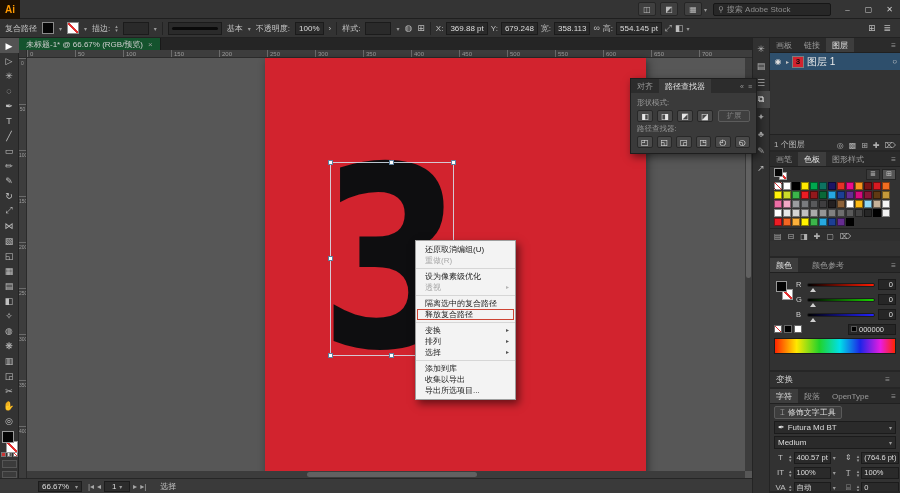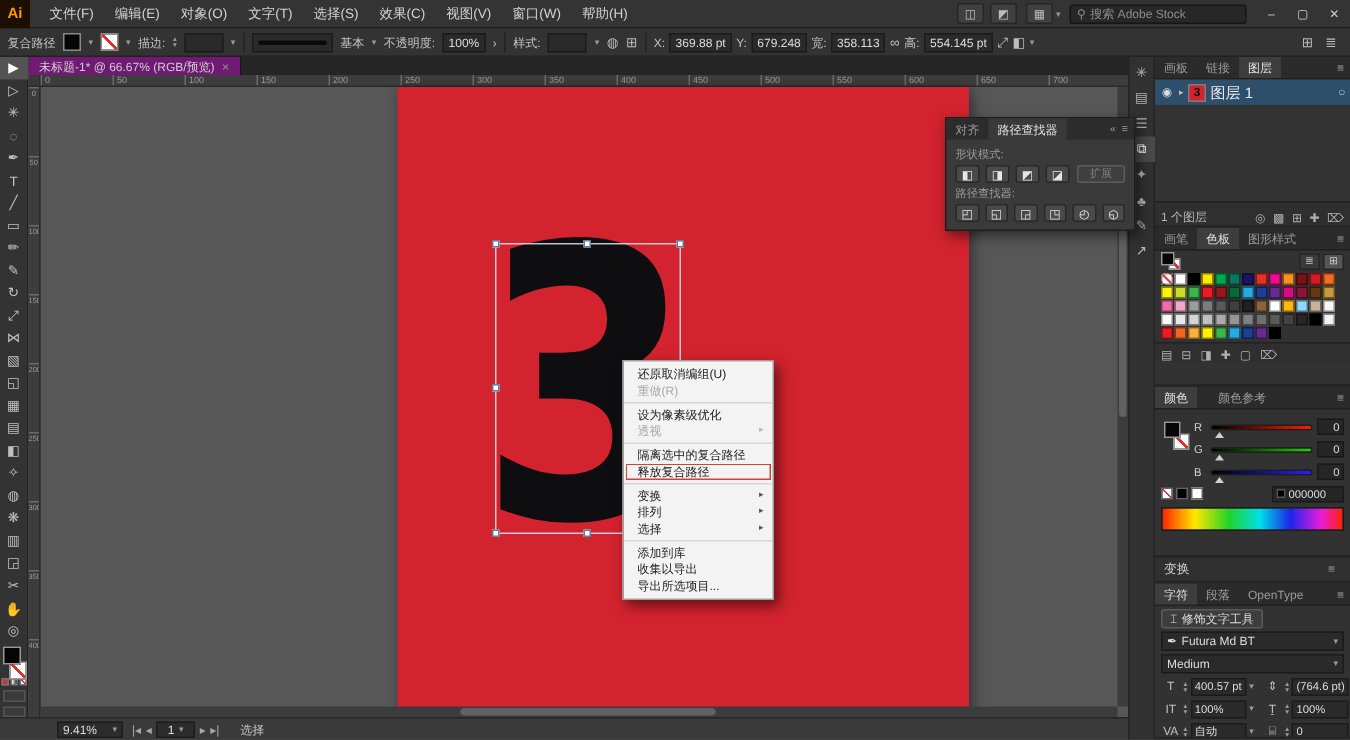--- a/index.html
+++ b/index.html
@@ -29,21 +29,21 @@
   .field{height:13px;background:#2a2a2a;border:1px solid #1b1b1b;display:flex;align-items:center;padding:0 3px;color:#dedede;min-width:26px;}
   .stepper{display:flex;flex-direction:column;line-height:4px;font-size:5px;color:#9a9a9a;}
   .brush-preview{width:54px;height:13px;background:#2a2a2a;border:1px solid #1b1b1b;display:flex;align-items:center;padding:0 3px;}
   .brush-line{width:100%;height:3px;background:#0a0a0a;border-radius:2px;}
   .opt-glyph{color:#bdbdbd;font-size:9px;}
   .xywh{display:flex;align-items:center;gap:3px;}
   .optionsbar .rt{margin-left:auto;display:flex;gap:8px;align-items:center;padding-right:4px;}
 
   
   .tabrow{position:absolute;left:19px;top:38px;width:733px;height:12px;background:#252525;display:flex;}
-  .doctab{background:#701a75;color:#cfcfcf;font-size:8px;display:flex;align-items:center;gap:5px;padding:0 7px;border-right:1px solid #191919;}
+  .doctab{background:#14532d;color:#cfcfcf;font-size:8px;display:flex;align-items:center;gap:5px;padding:0 7px;border-right:1px solid #191919;}
   .doctab .x{color:#9a9a9a;}
 
   
   .toolbar{position:absolute;left:0;top:38px;width:19px;height:440px;background:#333333;border-right:1px solid #242424;display:flex;flex-direction:column;align-items:center;}
   .tool{width:19px;height:15px;display:flex;align-items:center;justify-content:center;color:#c2c2c2;font-size:9px;}
   .tool.active{background:#535353;color:#ffffff;}
   .tb-swatches{position:relative;width:19px;height:28px;margin-top:2px;}
   .tb-fill{position:absolute;left:2px;top:1px;width:12px;height:12px;background:#050505;border:1px solid #9a9a9a;z-index:2;}
   .tb-stroke{position:absolute;left:6px;top:11px;width:12px;height:12px;background:linear-gradient(45deg,#fff 42%,#e03030 42%,#e03030 58%,#fff 58%);border:1px solid #9a9a9a;z-index:1;}
   .tb-minirow{display:flex;gap:1px;margin-top:1px;}
@@ -167,32 +167,20 @@
   .abnum{width:26px;height:11px;background:#2c2c2c;border:1px solid #1c1c1c;display:flex;align-items:center;justify-content:center;gap:3px;color:#ddd;}
   .statustool{color:#c5c5c5;margin-left:8px;}
 </style>
 </head>
 <body>
 
 <div class="app">
 
   <div class="titlebar">
     <div class="ai-logo">Ai</div>
-    <div class="menus">
-
-    <div class="menu-item">文件(F)</div>
-        <div class="menu-item">编辑(E)</div>
-        <div class="menu-item">对象(O)</div>
-        <div class="menu-item">文字(T)</div>
-        <div class="menu-item">选择(S)</div>
-        <div class="menu-item">效果(C)</div>
-        <div class="menu-item">视图(V)</div>
-        <div class="menu-item">窗口(W)</div>
-        <div class="menu-item">帮助(H)</div>
-      </div>
     <div class="tb-right">
       <span style="display:flex;gap:4px;">
 
       <span class="tb-icon">◫</span>
           <span class="tb-icon">◩</span>
         </span>
       <span class="workspace">
           <span class="tb-icon">▦</span>
         </span>
       <span class="searchbox">
@@ -764,21 +752,21 @@
 
             </div>
           </div>
       </div>
     </div>
 
   </div>
 
   <div class="statusbar">
     <span class="zoombox">
-      <span>9.41%</span>
+      <span>66.67%</span>
         <span class="caret">▾</span>
     </span>
     <span class="abnav">
       <span>|◂</span>
       <span>◂</span>
       <span class="abnum">
         <span>1</span>
           <span class="caret">▾</span>
       </span>
       <span>▸</span>

